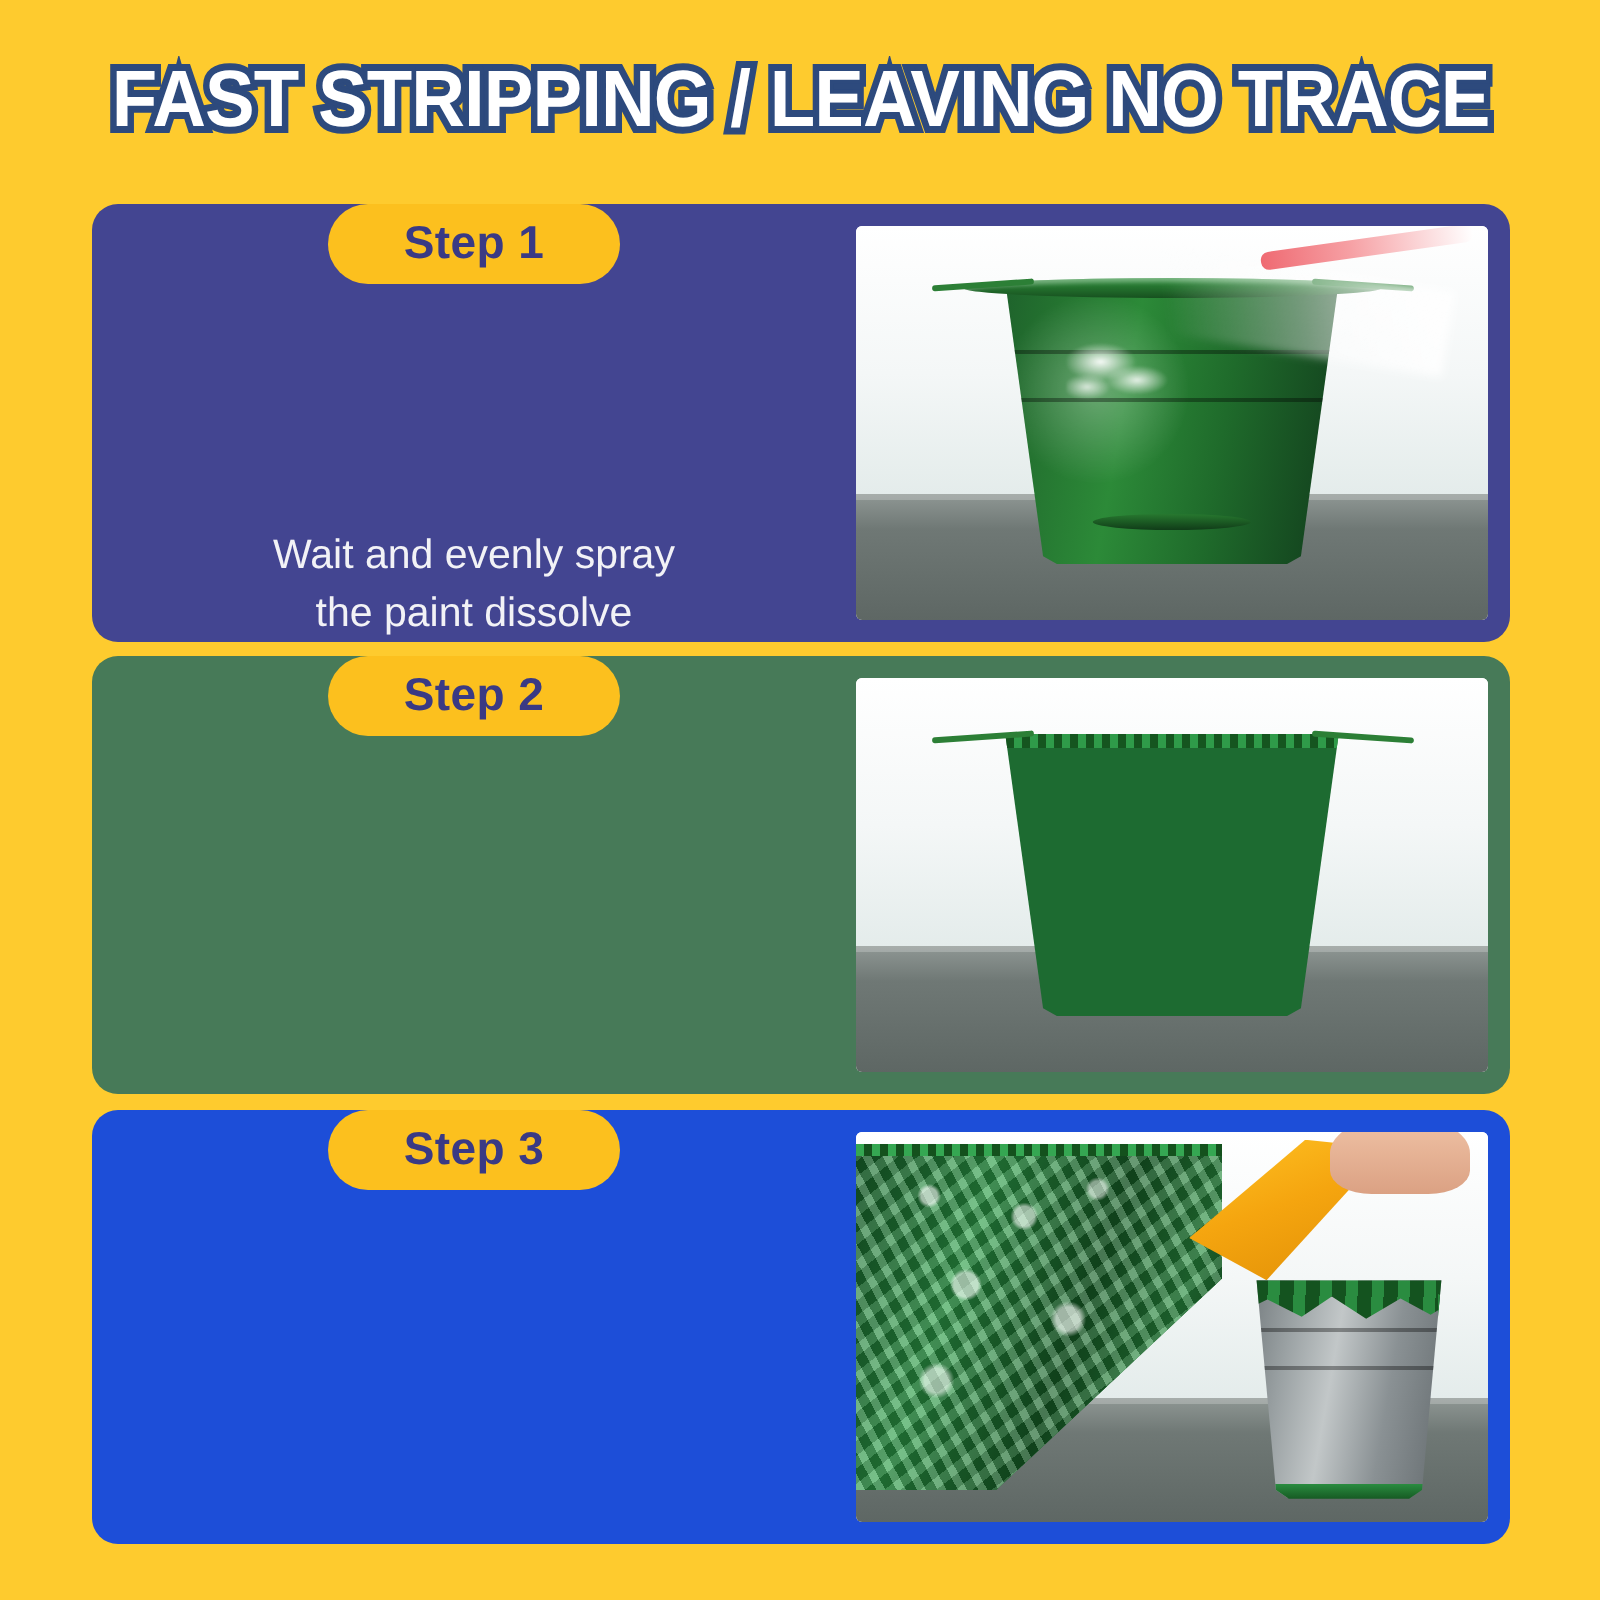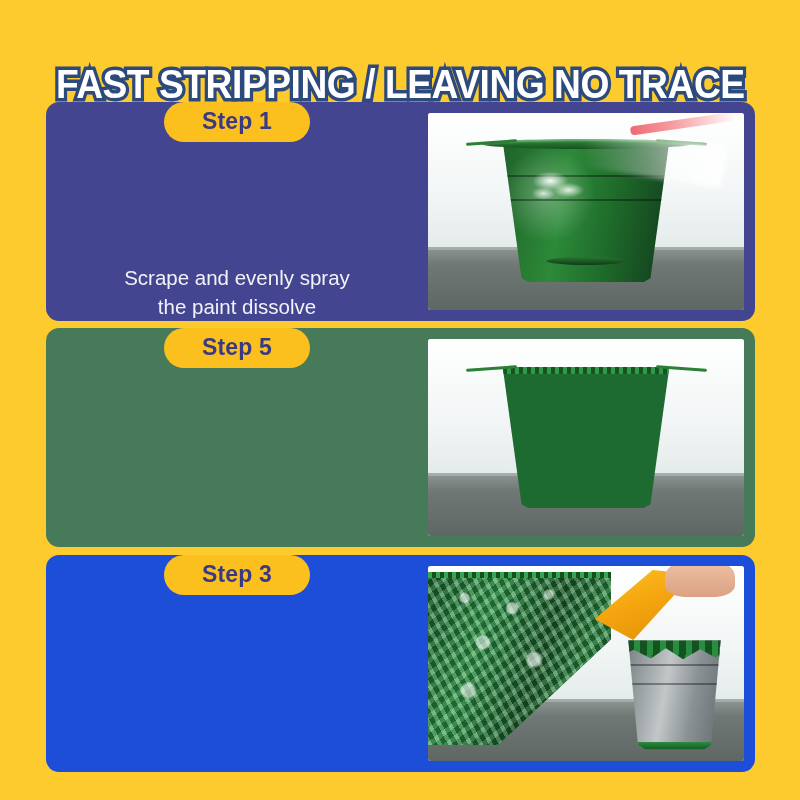--- a/index.html
+++ b/index.html
@@ -23,21 +23,20 @@
   
   .header {
     position: absolute;
     left: 0;
     top: 0;
     width: 800px;
     height: 100px;
     display: flex;
     align-items: center;
     justify-content: center;
-    margin-top: 34px;
   }
   .title {
     font-size: 40px;
     font-weight: bold;
     letter-spacing: -0.5px;
     color: #ffffff;
     white-space: nowrap;
     transform: scaleX(0.93);
     -webkit-text-stroke: 7px #2d4a7d;
     paint-order: stroke fill;
@@ -305,21 +304,21 @@
 <div class="page">
 
   <div class="header">
     <div class="title">FAST STRIPPING / LEAVING NO TRACE</div>
   </div>
 
   <div class="card card-1">
     <div class="card-text">
       <div class="badge">Step 1</div>
       <div class="caption">
-        <span>Scrape and evenly spray</span><br>
+        <span>Wait and evenly spray</span><br>
         <span>the paint dissolve</span>
       </div>
     </div>
     <div class="card-photo">
       <div class="scene">
         <div class="sky"></div>
         <div class="floor"></div>
         <div class="bucket bucket-green">
           <div class="bucket-rings"></div>
           <div class="spray-splat"></div>
@@ -329,21 +328,21 @@
         <div class="handle left"></div>
         <div class="handle right"></div>
         <div class="spray-beam"></div>
         <div class="nozzle"></div>
       </div>
     </div>
   </div>
 
   <div class="card card-2">
     <div class="card-text">
-      <div class="badge">Step 5</div>
+      <div class="badge">Step 2</div>
       <div class="caption">
         <br>
       </div>
     </div>
     <div class="card-photo">
       <div class="scene">
         <div class="sky"></div>
         <div class="floor"></div>
         <div class="bucket bucket-bubbled">
           <div class="bubbled-edge"></div>

